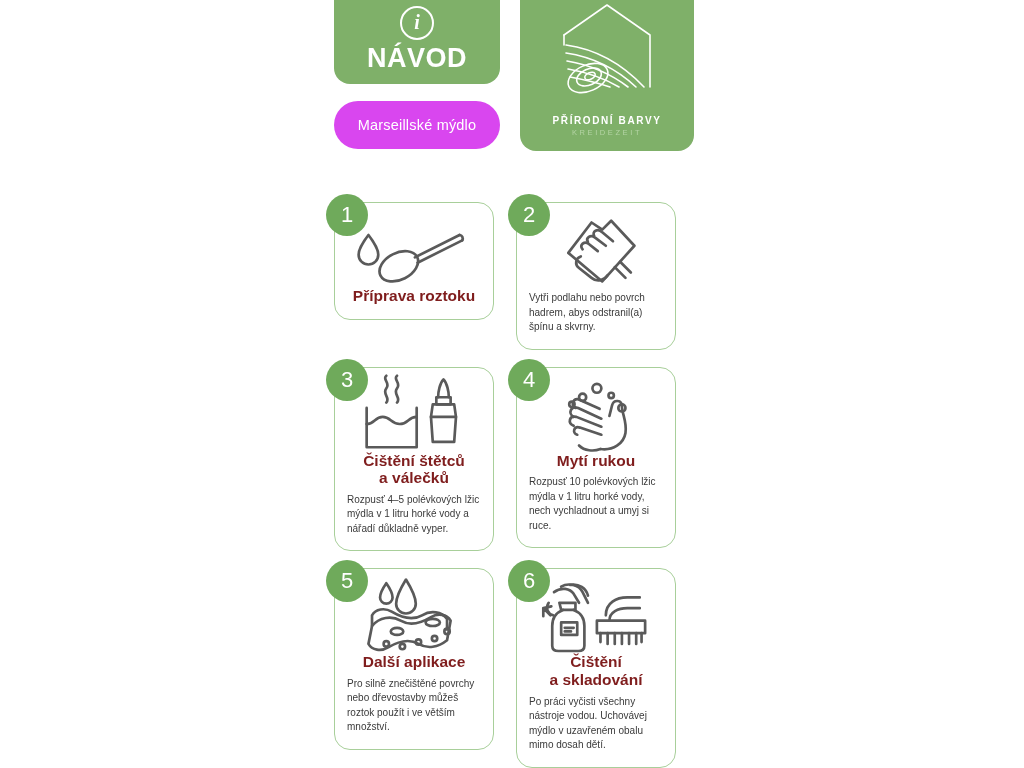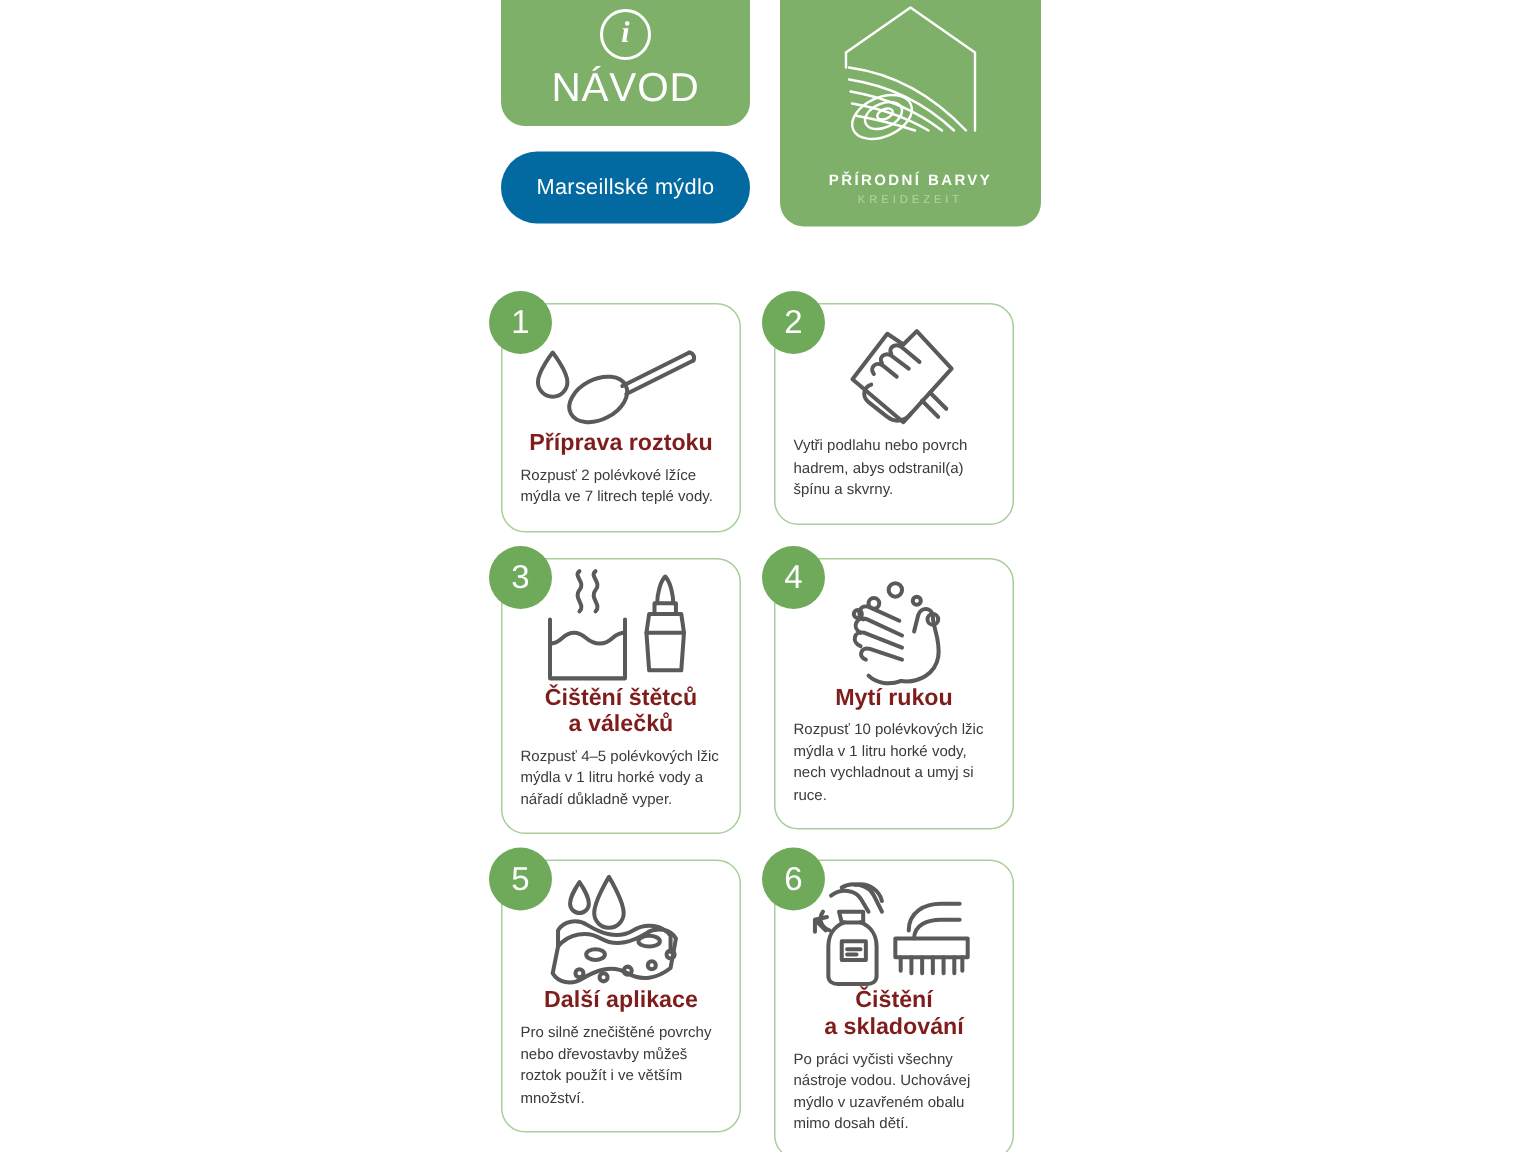--- a/index.html
+++ b/index.html
@@ -59,30 +59,30 @@
     font-size: 20px;
     line-height: 1;
     color: #ffffff;
     position: relative;
     top: -1px;
   }
   .navod-text {
     font-size: 27px;
     letter-spacing: 0.5px;
     color: #ffffff;
-    font-weight: 400;
+    font-weight: 700;
   }
 
   .product-pill {
     position: absolute;
     left: 0;
     top: 135px;
     width: 166px;
     height: 48px;
-    background: #0369a1;
+    background: #d946ef;
     border-radius: 24px;
     display: flex;
     align-items: center;
     justify-content: center;
     color: #ffffff;
     font-size: 14.5px;
     letter-spacing: 0.2px;
   }
 
   .brand-card {
@@ -238,21 +238,20 @@
       <div class="step-icon">
         <svg viewBox="0 0 150 90">
           <path d="M24 28 C24 28 13 42 13 50 a11 11 0 0 0 22 0 c0-8-11-22-11-22 Z"></path>
           <ellipse cx="58" cy="63" rx="23" ry="15" transform="rotate(-27 58 63)"></ellipse>
           <path d="M76 53 L126 28"></path>
           <path d="M79 59 L129 34"></path>
           <path d="M126 28 a4 4 0 0 1 3 6"></path>
         </svg>
       </div>
       <div class="step-title">Příprava roztoku</div>
-      <div class="step-body">Rozpusť 2 polévkové lžíce mýdla ve 7 litrech teplé vody.</div>
     </div>
 
     <div class="step-card">
       <div class="step-num">2</div>
       <div class="step-icon">
         <svg viewBox="0 0 150 90">
           <path d="M44 48 L70 14 L82 22 L92 12 L118 40 L82 80 Z"></path>
           <path d="M60 44 c-4-5 2-10 7-6 l10 8"></path>
           <path d="M66 36 c-3-5 3-9 8-5 l12 9"></path>
           <path d="M73 29 c-3-5 4-9 9-4 l12 10"></path>

